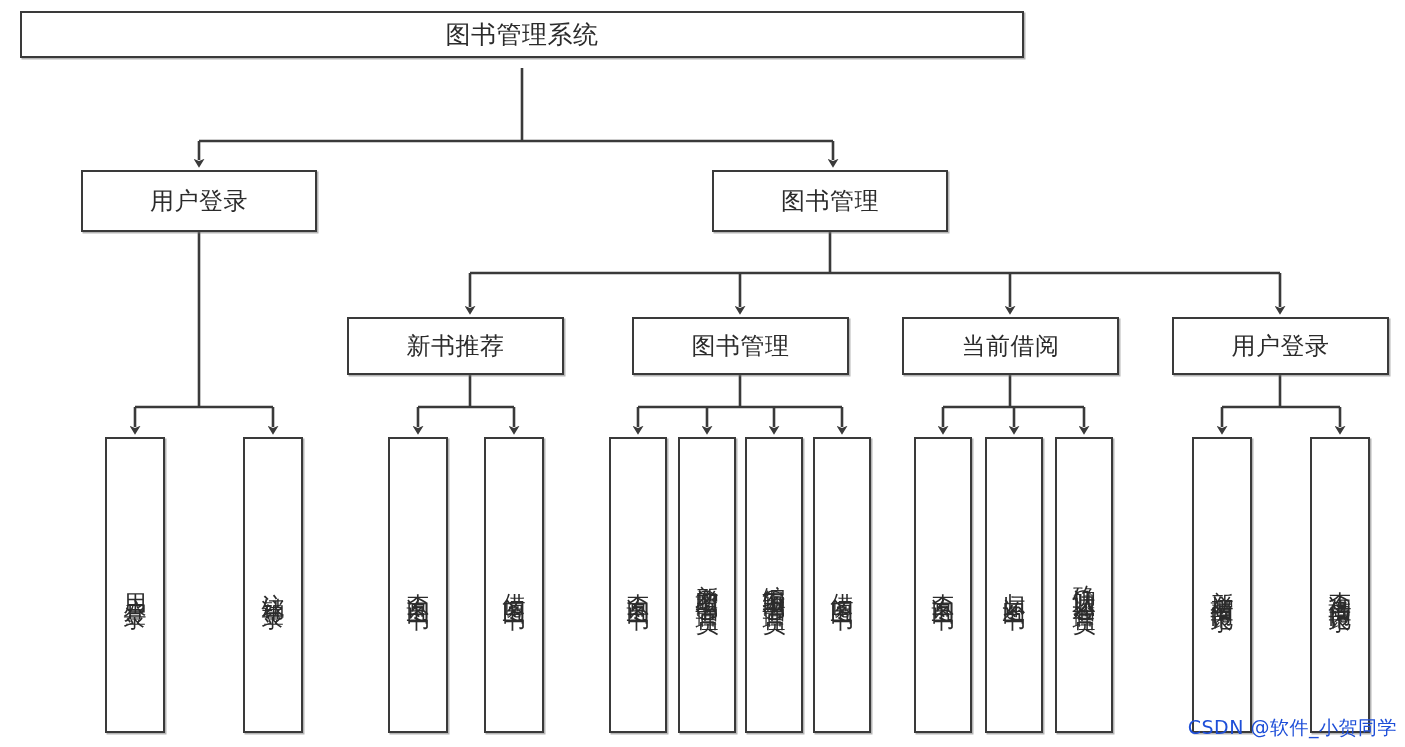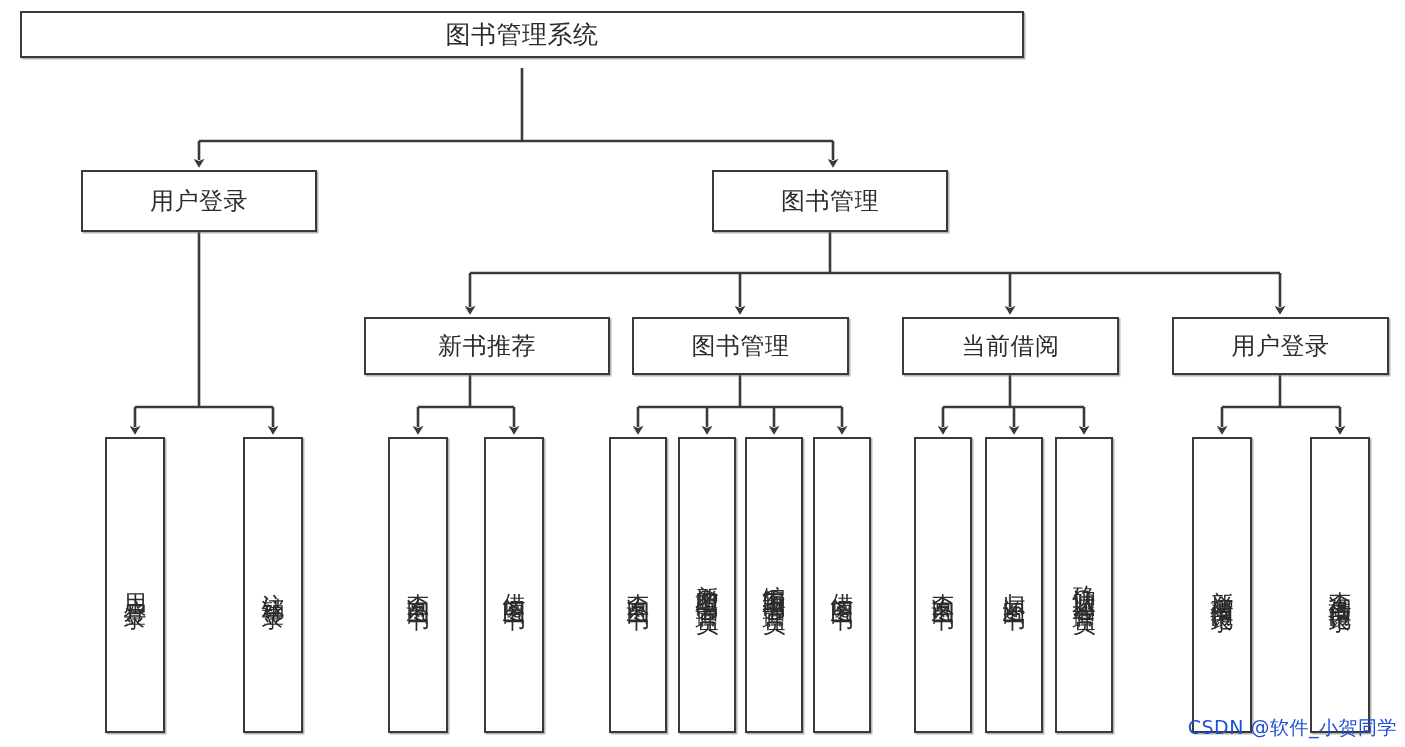--- a/index.html
+++ b/index.html
@@ -137,21 +137,21 @@
     <span class="label">图书管理系统</span>
   </div>
 
   <div class="node horiz" style="left:81px; top:170px; width:236px; height:62px;">
     <span class="label">用户登录</span>
   </div>
   <div class="node horiz" style="left:712px; top:170px; width:236px; height:62px;">
     <span class="label">图书管理</span>
   </div>
 
-  <div class="node horiz" style="left:364px; top:317px; width:246px; height:58px;">
+  <div class="node horiz" style="left:347px; top:317px; width:217px; height:58px;">
     <span class="label">新书推荐</span>
   </div>
   <div class="node horiz" style="left:632px; top:317px; width:217px; height:58px;">
     <span class="label">图书管理</span>
   </div>
   <div class="node horiz" style="left:902px; top:317px; width:217px; height:58px;">
     <span class="label">当前借阅</span>
   </div>
   <div class="node horiz" style="left:1172px; top:317px; width:217px; height:58px;">
     <span class="label">用户登录</span>

